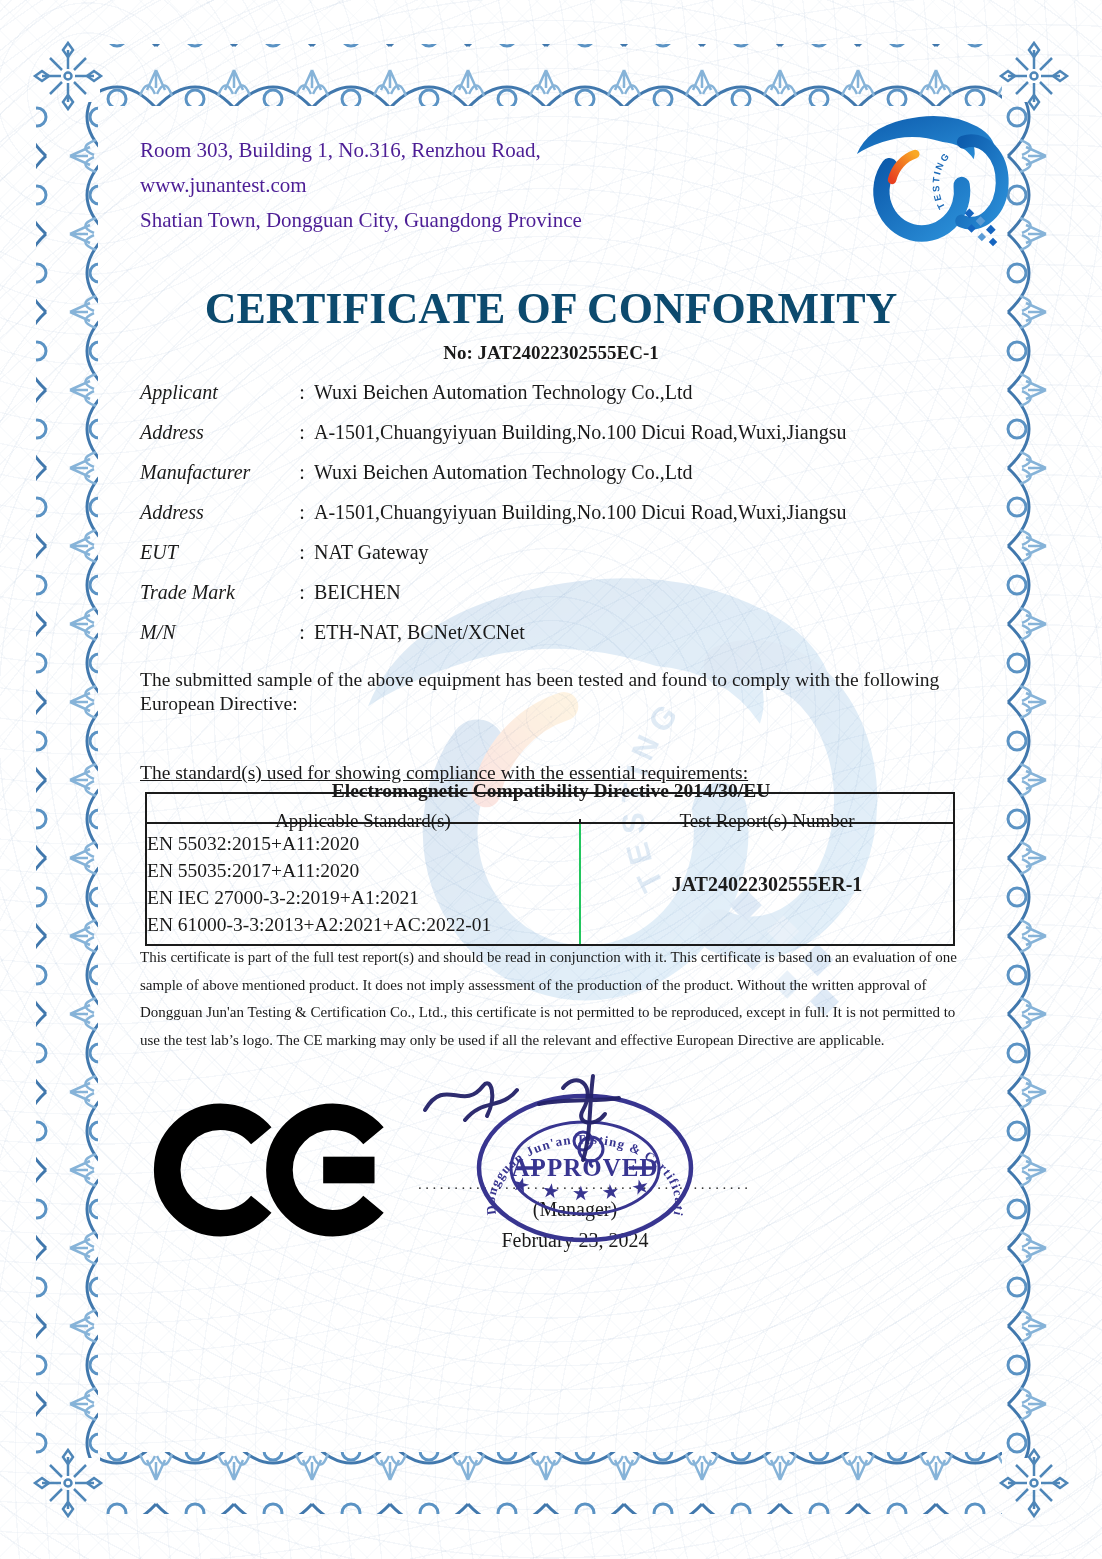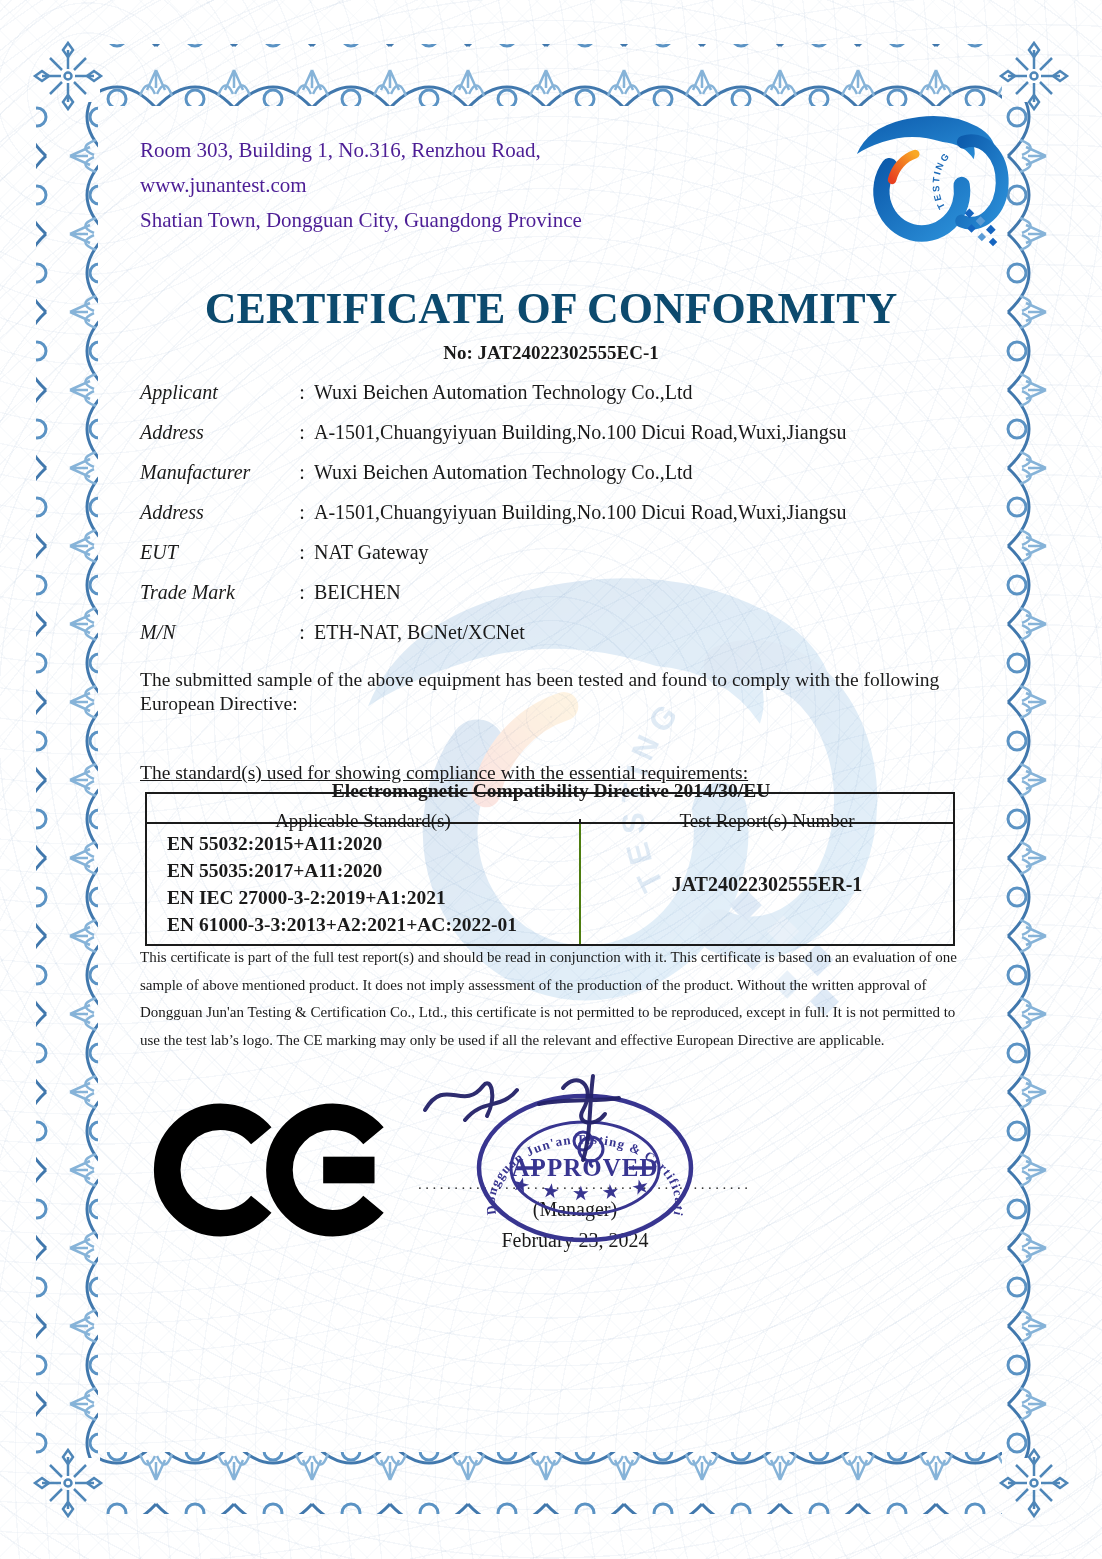--- a/index.html
+++ b/index.html
@@ -42,21 +42,21 @@
 
   .statement{position:absolute;left:140px;top:668px;width:838px;font-size:19.5px;line-height:24px;}
   .directive{position:absolute;left:0;top:733px;width:100%;text-align:center;font-size:19.5px;font-weight:700;margin-top:47px;}
   .std-intro{position:absolute;left:140px;top:762px;width:838px;font-size:19.5px;text-decoration:underline;}
 
   .std-table{position:absolute;left:145px;top:792px;width:806px;border:2px solid #1b1b1b;
              display:grid;grid-template-columns:434px 1fr;grid-template-rows:30px auto;}
   .th{border-bottom:2px solid #1b1b1b;display:flex;align-items:center;justify-content:center;
       font-size:19px;margin-top:25px;}
   .th.c1{border-right:2px solid #1b1b1b;}
-  .td1{border-right:2px solid #4d7c0f;padding:6px 10px 6px 20px;font-weight:700;font-size:19.5px;line-height:27px;}
+  .td1{border-right:2px solid #22c55e;padding:6px 10px 6px 0;font-weight:400;font-size:19.5px;line-height:27px;}
   .td2{display:flex;align-items:center;justify-content:center;font-weight:700;font-size:20px;}
 
   .disclaimer{position:absolute;left:140px;top:944px;width:838px;font-size:15px;line-height:27.5px;}
 
   .ce-svg{position:absolute;left:152px;top:1090px;width:252px;height:160px;}
   .sr{position:absolute;width:1px;height:1px;overflow:hidden;clip-path:inset(50%);}
 
   .dotted-line{position:absolute;left:418px;top:1176px;width:330px;font-size:15px;
                letter-spacing:3.5px;color:#333;white-space:nowrap;overflow:hidden;z-index:2;}
   .stamp-svg{position:absolute;left:395px;top:1048px;width:380px;height:240px;z-index:3;}

